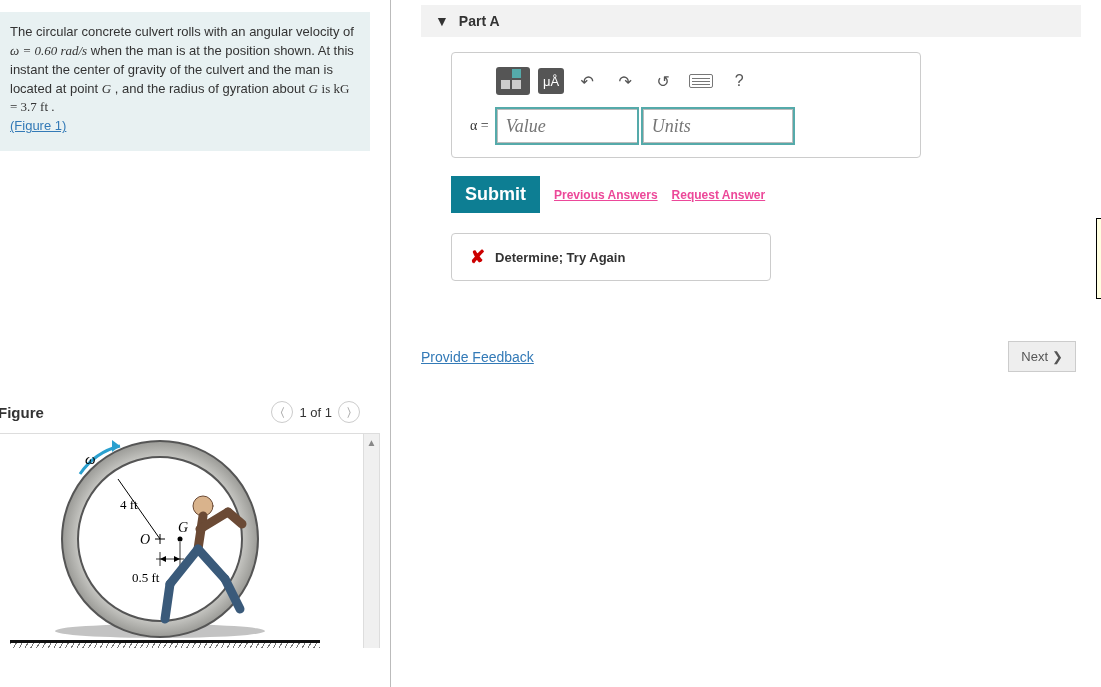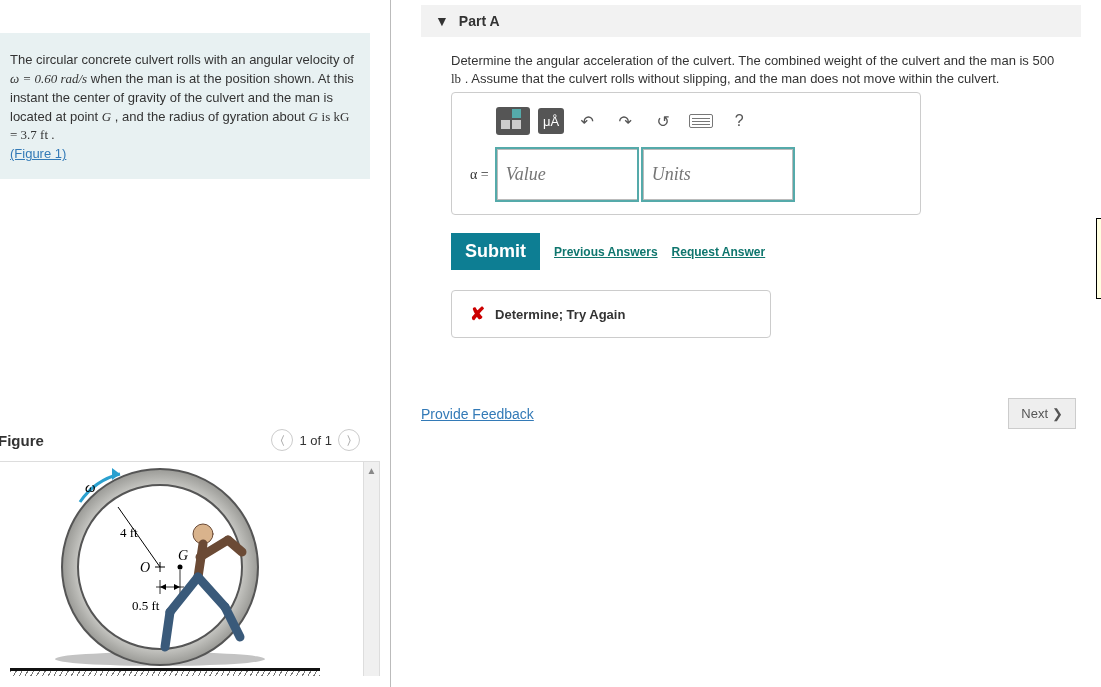--- a/index.html
+++ b/index.html
@@ -1,20 +1,20 @@
 <!DOCTYPE html>
 <html><head>
 <meta charset="utf-8">
 <style>
   * { box-sizing: border-box; }
   body { margin:0; font-family: Arial, Helvetica, sans-serif; font-size:13px; color:#333; background:#fff; }
   .wrap { display:flex; height:687px; width:1101px; }
   .left { width:390px; position:relative; }
   .right { flex:1; padding:5px 20px 10px 30px; border-left:1px solid #bbb; position:relative; }
-  .problem-box { background:#e8f1f2; padding:18px 15px 15px 10px; line-height:1.45; margin-top:33px; margin-left:0; margin-right:20px;}
+  .problem-box { background:#e8f1f2; padding:11px 15px 15px 10px; line-height:1.45; margin-top:12px; margin-left:0; margin-right:20px;}
   .problem-box .var { font-style:italic; }
   a.fig-link { color:#337ab7; }
   .figure-header { display:flex; align-items:center; justify-content:space-between; margin-top:250px; margin-right:10px;gap:40px; }
   .figure-header h3 { font-weight:bold; font-size:15px; color:#333; margin:0 0 0 -2px;}
   .pager { display:flex; align-items:center; gap:6px; font-size:13px; color:#333; margin-right:20px;}
   .circ-btn { width:22px; height:22px; border:1px solid #ccc; border-radius:50%; display:flex; align-items:center; justify-content:center; color:#aaa; font-size:12px;}
   .fig-scroll { border:1px solid #ddd; border-left:none; border-bottom:none; height:215px; margin-top:10px; margin-right:10px; position:relative; overflow:hidden; }
   .fig-scroll .scrollbar { position:absolute; right:0; top:0; width:16px; height:100%; background:#f0f0f0; border-left:1px solid #ddd;}
   .fig-scroll .scrollbar .arrow { height:16px; display:flex; align-items:center; justify-content:center; color:#888; font-size:10px;}
   .part-header { background:#f2f2f2; padding:8px 14px; font-weight:bold; font-size:14px; margin-bottom:15px; display:flex; align-items:center; gap:10px;}
@@ -25,27 +25,27 @@
   .toolbar { display:flex; align-items:center; gap:8px; margin-left:30px; margin-bottom:14px;}
   .tool { width:30px; height:26px; display:flex; align-items:center; justify-content:center; color:#555; font-size:16px; border-radius:3px;}
   .tool-templates { background:#555; width:34px; height:28px; position:relative;}
   .tool-templates .sq { position:absolute; width:9px; height:9px; background:#ccc;}
   .tool-templates .s1 { left:5px; top:13px; }
   .tool-templates .s2 { left:16px; top:13px; }
   .tool-templates .s3 { left:16px; top:2px; background:#5aa; }
   .tool-chars { background:#555; color:#fff; font-size:13px; padding:0 5px; width:auto;}
   .input-row { display:flex; align-items:stretch; }
   .alpha-lbl { display:flex; align-items:center; padding:0 8px 0 4px; font-size:14px;}
-  .val-input, .unit-input { border:1px solid #bbb; height:51px; font-size:18px; font-style:italic; color:#888; padding:0 8px; font-family:Georgia, serif;}
+  .val-input, .unit-input { border:1px solid #bbb; height:34px; font-size:18px; font-style:italic; color:#888; padding:0 8px; font-family:Georgia, serif;}
   .val-input { width:140px; border-right:none; outline:2px solid #5aa;}
   .unit-input { width:150px; margin-left:6px; outline:2px solid #5aa;}
   .tooltip { position:absolute; border:1px solid #000; background:#ffffe1; padding:2px 5px; font-size:12px; left:705px; top:218px; z-index:5;}
   .actions { margin-top:18px; display:flex; align-items:center; gap:14px;}
   .btn-submit { background:#0d7e93; color:#fff; border:none; padding:8px 14px; font-size:18px; font-weight:bold; cursor:pointer;}
-  .link { color:#0f766e; text-decoration:underline; font-weight:bold; font-size:12px; }
+  .link { color:#ec4899; text-decoration:underline; font-weight:bold; font-size:12px; }
   .feedback-box { border:1px solid #ccc; border-radius:4px; padding:12px 18px; margin-top:20px; width:320px; display:flex; align-items:center; gap:10px; font-weight:bold;}
   .x-icon { color:#c00; font-size:18px; font-weight:bold;}
   .bottom-row { display:flex; justify-content:space-between; align-items:center; margin-top:60px; padding-right:5px;gap:48px;}
   .provide { color:#337ab7; text-decoration:underline; font-size:14px;}
   .next-btn { background:#eee; border:1px solid #ccc; padding:7px 12px; font-size:13px; color:#555; display:flex; align-items:center; gap:4px;}
   .ground { height:8px; background:repeating-linear-gradient(120deg,#777 0,#777 1px,transparent 1px,transparent 5px); border-top:3px solid #111; width:310px; margin-top:-2px;}
   .kbd-icon { border:1px solid #777; width:24px; height:14px; border-radius:2px; position:relative; display:inline-block;}
   .kbd-icon::before { content:""; position:absolute; left:2px; right:2px; top:2px; bottom:2px; background:repeating-linear-gradient(0deg,#777 0,#777 1px,transparent 1px,transparent 3px);}
   .serif { font-family:Georgia, 'Times New Roman', serif; }
 </style>
@@ -124,23 +124,20 @@
       </div>
     </div>
   </div>
 
   <div class="right">
     <div class="part-header">
       <span>▼</span>
       <span>Part A</span>
     </div>
     <div class="part-body">
-      <div class="instr">
-        <span>Determine the angular acceleration of the culvert. The combined weight of the culvert and the man is 500 </span><span class="serif">lb</span><span> . Assume that the culvert rolls without slipping, and the man does not move within the culvert.</span>
-      </div>
 
       <div class="answer-box">
         <div class="toolbar">
           <div class="tool tool-templates">
             <span class="sq s1"></span>
               <span class="sq s2"></span>
               <span class="sq s3"></span>
           </div>
           <div class="tool tool-chars">μÅ</div>
           <div class="tool">↶</div>

